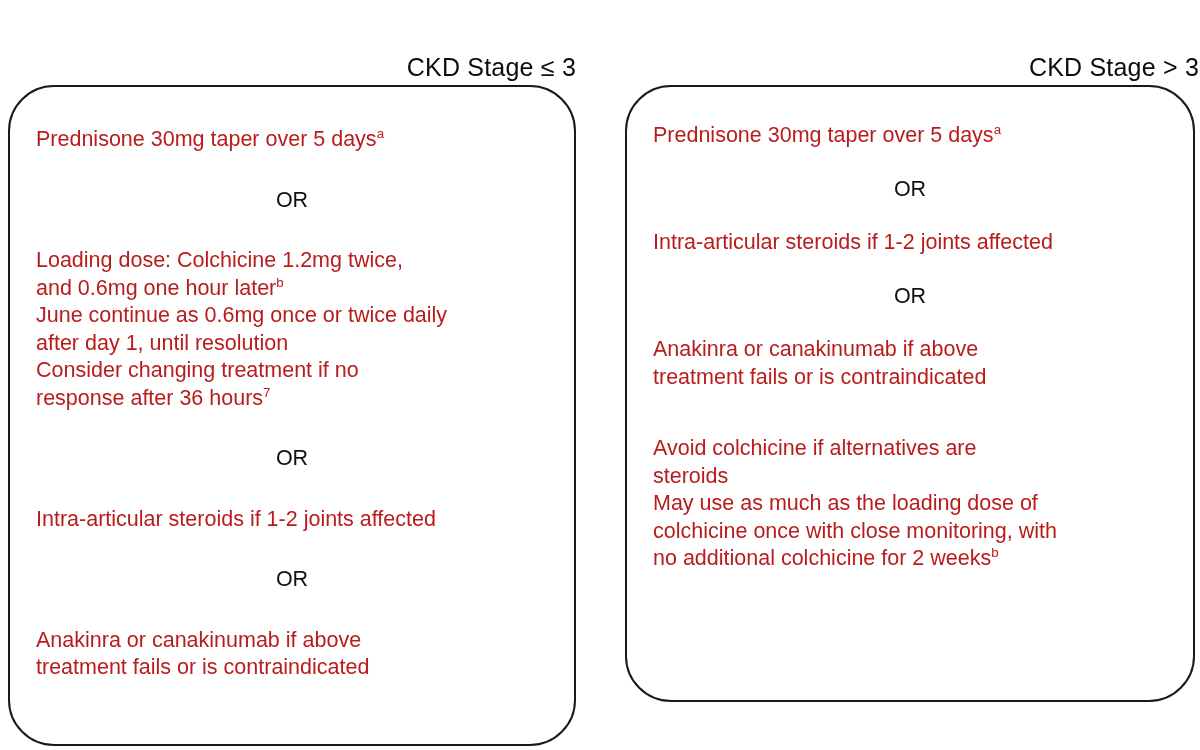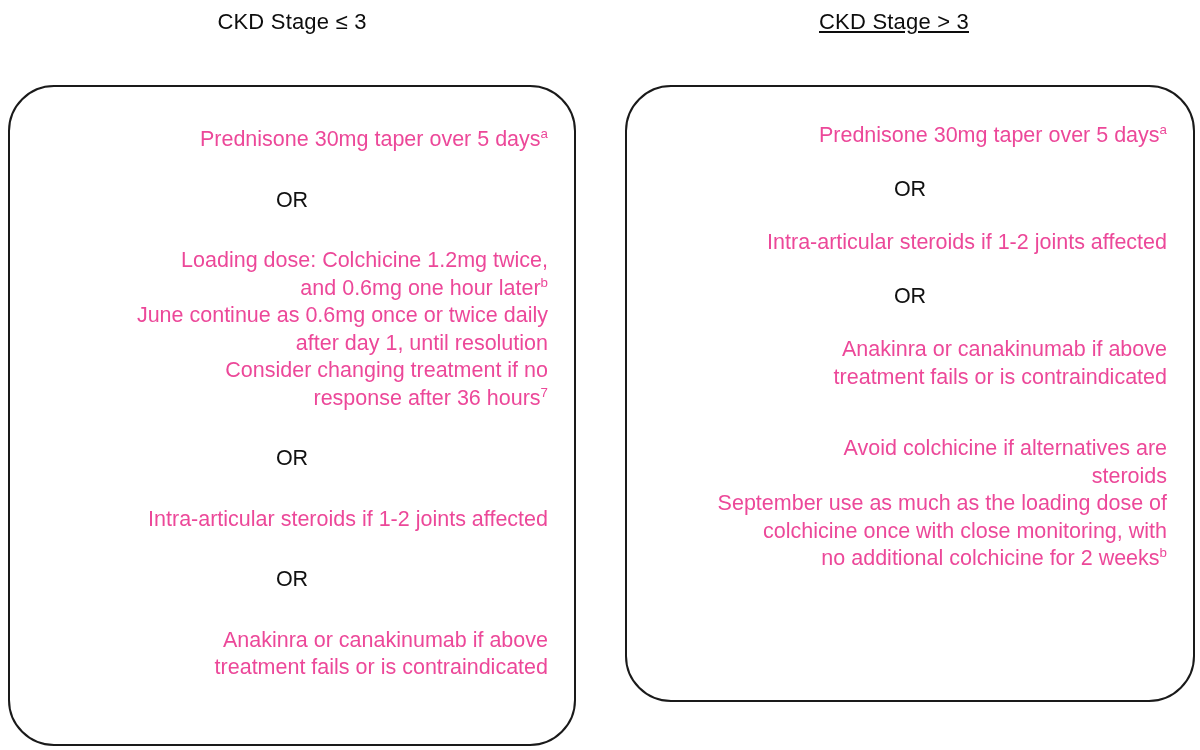--- a/index.html
+++ b/index.html
@@ -20,29 +20,30 @@
     position: absolute;
     left: 0;
     top: 0;
     width: 1200px;
     height: 750px;
   }
 
   
   .col-title {
     position: absolute;
-    text-align: center;
-    font-size: 22px;
+    text-align: right;
+    font-size: 25px;
     line-height: 40px;
     letter-spacing: 0.2px;
     color: #0d0d0d;
     white-space: nowrap;
+    margin-top: 45px;
   }
   #title-left  { left: 8px;   top: 2px;  width: 568px; }
-  #title-right { left: 609px; top: 2px;  width: 570px; text-decoration: underline; }
+  #title-right { left: 629px; top: 2px;  width: 570px; }
 
   
   .panel {
     position: absolute;
     box-sizing: border-box;
     border: 2px solid #1a1a1a;
     border-radius: 46px;
     background: #ffffff;
   }
   #panel-left {
@@ -64,24 +65,24 @@
     left: 0;
     right: 0;
     display: flex;
     flex-direction: column;
     align-items: center;
   }
   #body-left  { top: 39px; }
   #body-right { top: 35px; }
 
   .option-block {
-    text-align: right;
+    text-align: left;
     font-size: 21.5px;
     line-height: 27.5px;
-    color: #ec4899;
+    color: #b91c1c;
     padding: 0 26px;
     box-sizing: border-box;
     width: 100%;
   }
   .or-sep {
     text-align: right;
     font-size: 21.5px;
     line-height: 27.5px;
     color: #111111;
   }
@@ -158,21 +159,21 @@
       <div class="or-sep">OR</div>
 
       <div class="option-block">
         <div>Anakinra or canakinumab if above</div>
         <div>treatment fails or is contraindicated</div>
       </div>
 
       <div class="option-block gap-block">
         <div>Avoid colchicine if alternatives are</div>
         <div>steroids</div>
-        <div>September use as much as the loading dose of</div>
+        <div>May use as much as the loading dose of</div>
         <div>colchicine once with close monitoring, with</div>
         <div><span>no additional colchicine for 2 weeks</span><sup>b</sup></div>
       </div>
 
     </div>
   </div>
 
 </div>
 
 </body></html>

